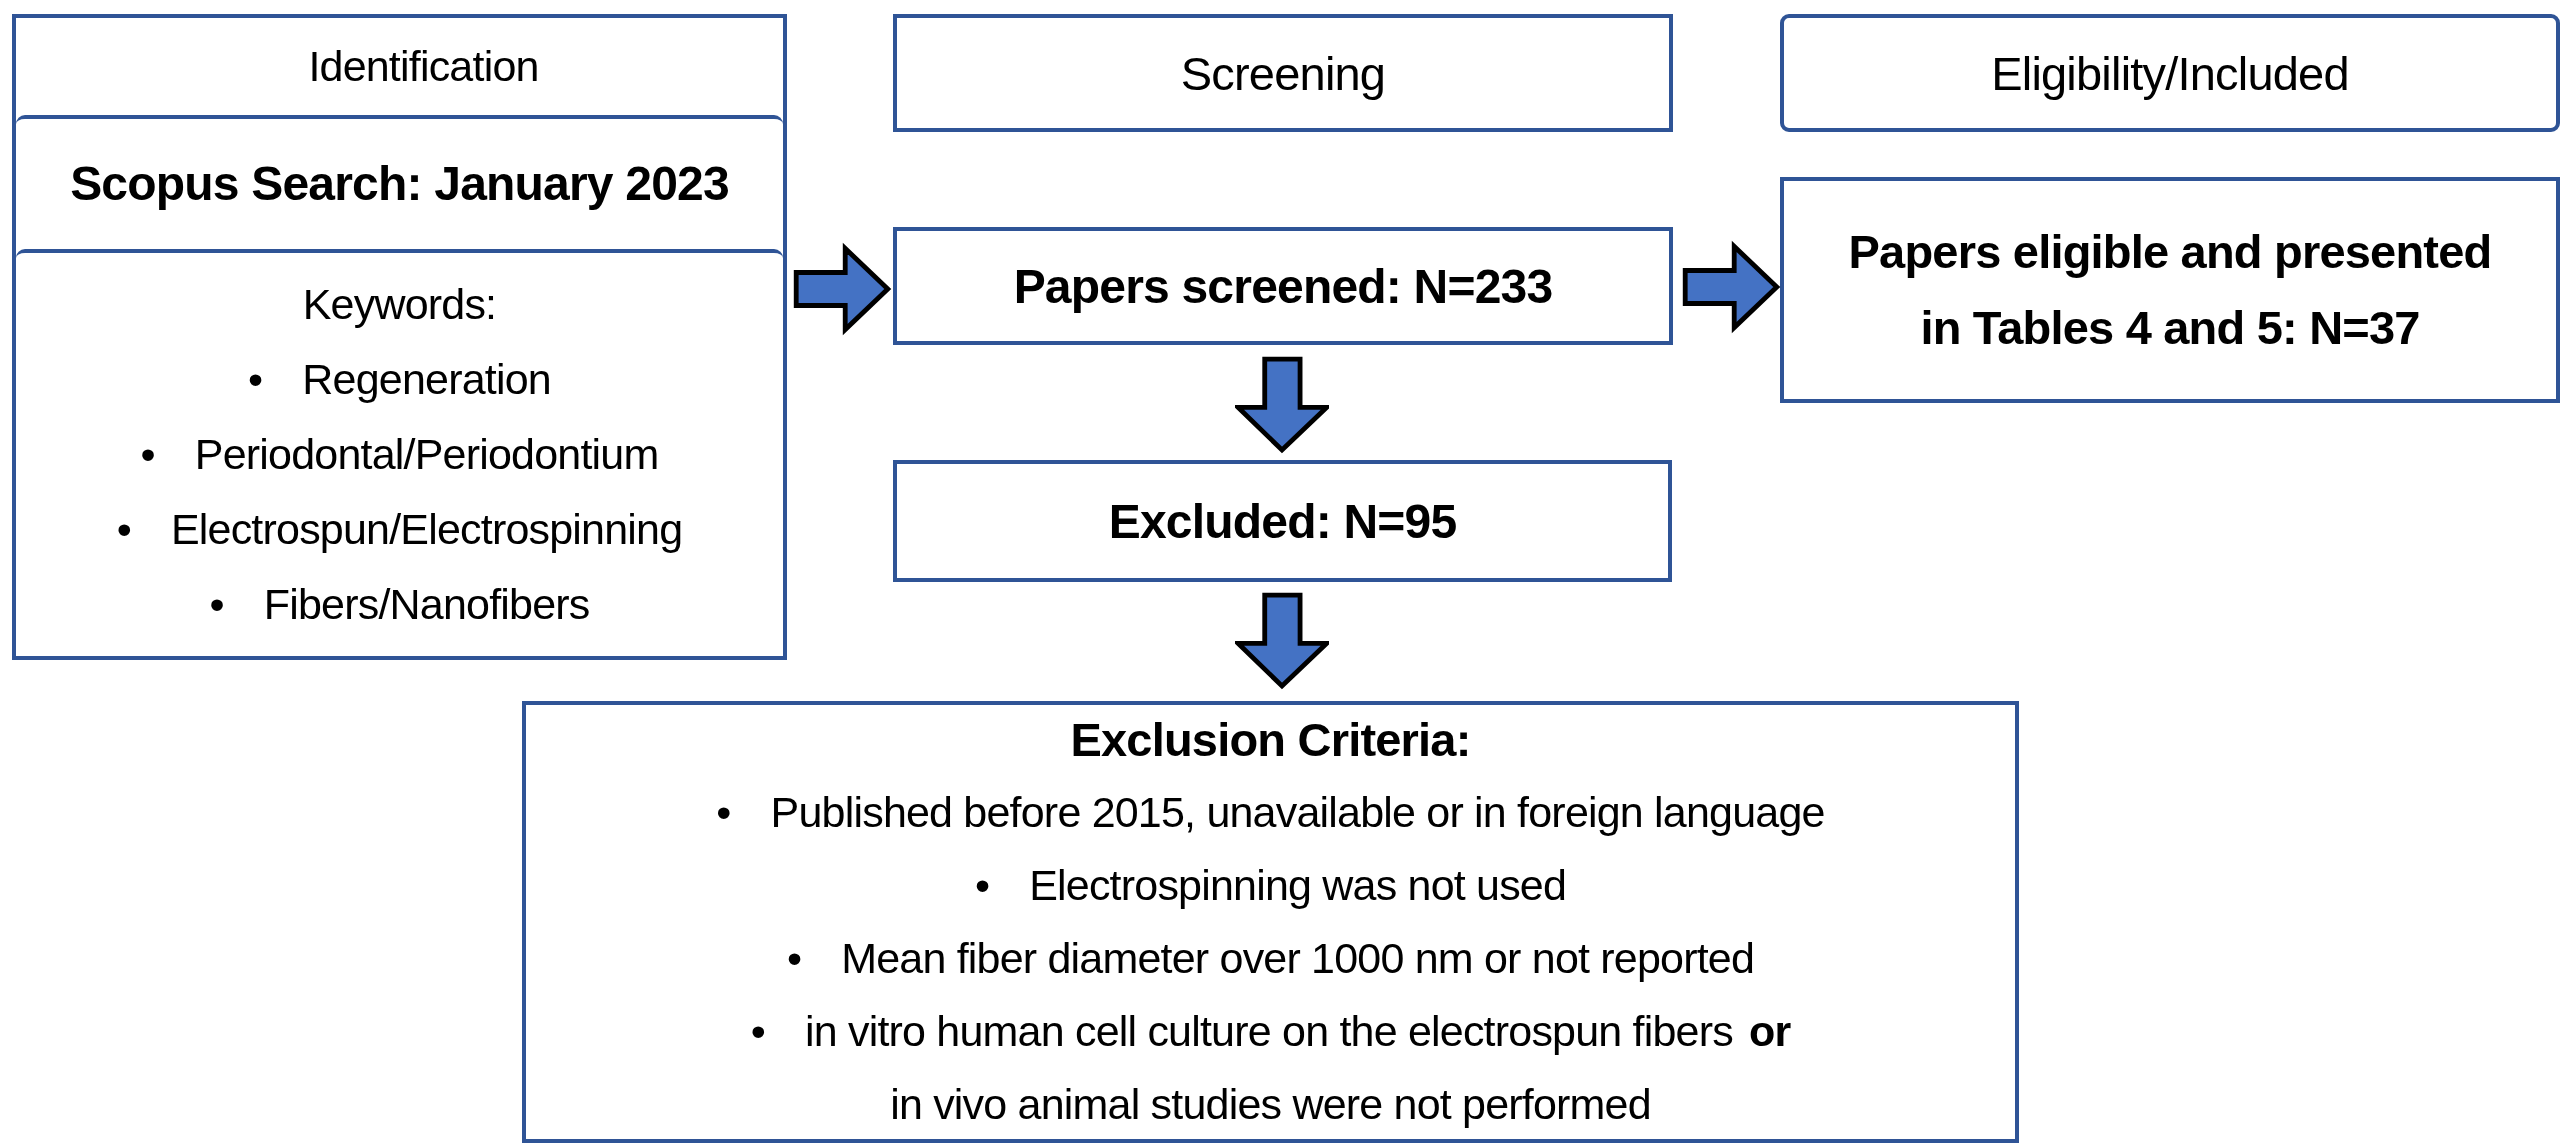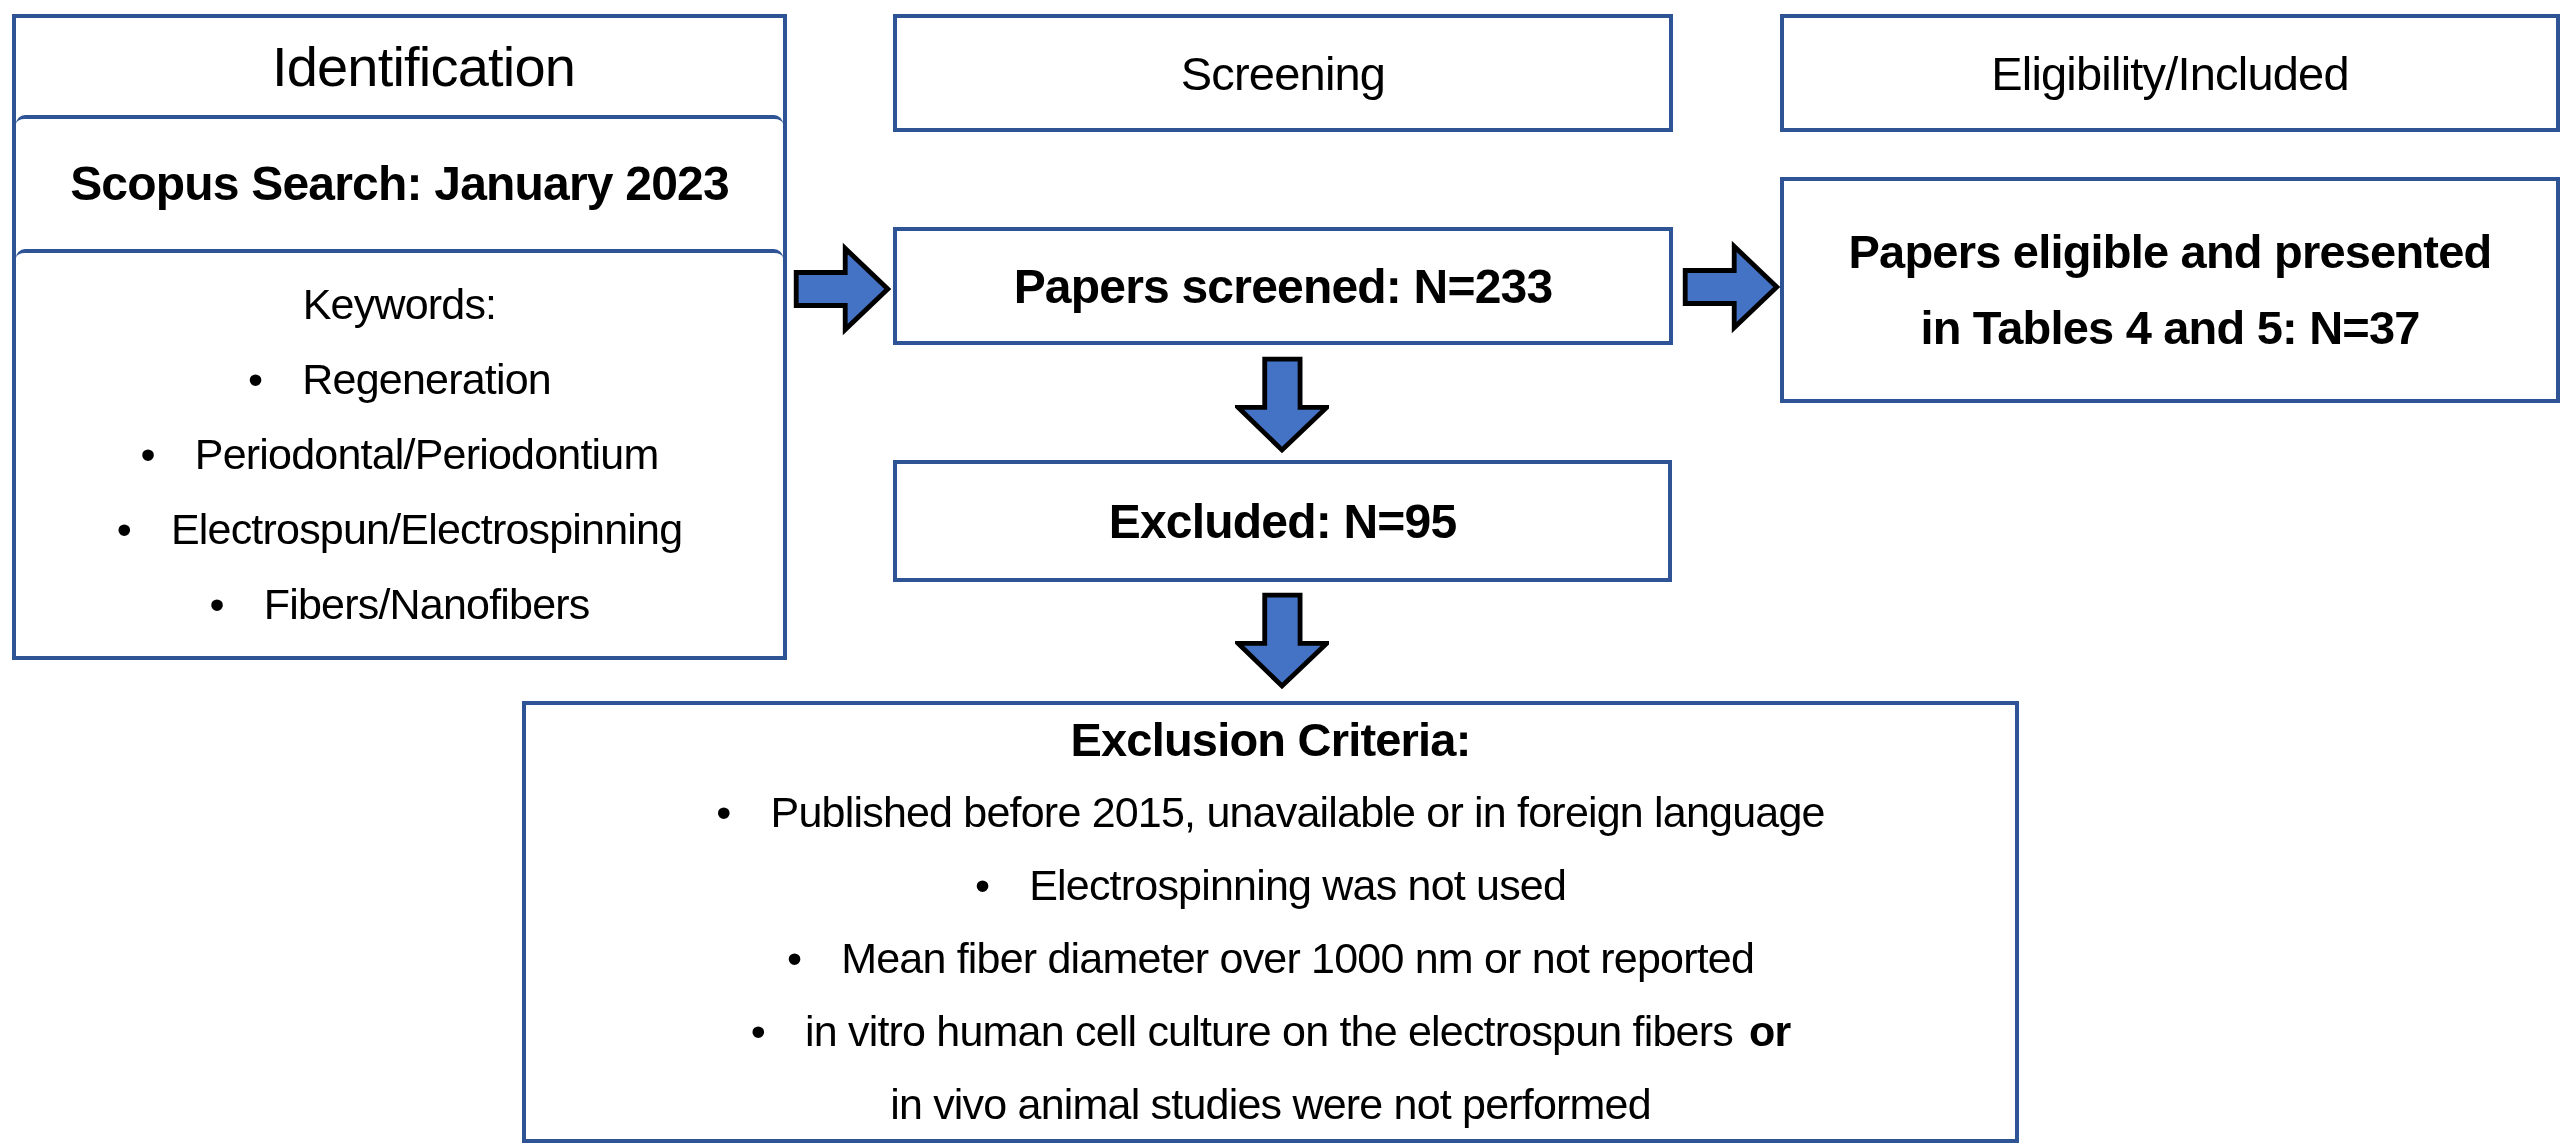--- a/index.html
+++ b/index.html
@@ -39,27 +39,27 @@
   .lc-row {
     box-sizing: border-box;
     width: 100%;
     display: flex;
     flex-direction: column;
     align-items: center;
     justify-content: center;
     text-align: center;
   }
   .lc-row + .lc-row { border-top: 4px solid #2F5496; border-radius: 9px; }
-  #lc-header  { height: 113px; font-size: 56px; padding-left: 48px; }
+  #lc-header  { height: 113px; font-size: 43px; padding-left: 48px; }
   #lc-scopus  { height: 156px; font-size: 48px; }
   #lc-keywords{ height: 476px; font-size: 43px; line-height: 75px; }
 
   
   #hdr-screening   { left: 893px; top: 14.4px; width: 780px; height: 118px; font-size: 47px; }
-  #hdr-eligibility { left: 1780px; top: 14.4px; width: 780px; height: 118px; font-size: 47px; }
+  #hdr-eligibility { left: 1780px; top: 14.4px; width: 780px; height: 118px; font-size: 47px; border-radius: 9px; }
 
   
   #box-screened { left: 893px; top: 227px; width: 780px; height: 118px; font-size: 48px; }
   #box-excluded { left: 893px; top: 460px; width: 779px; height: 122px; font-size: 48px; }
 
   
   #box-included { left: 1780px; top: 177px; width: 780px; height: 226px; font-size: 47px; line-height: 76px; }
 
   
   #box-exclusion { left: 522px; top: 701px; width: 1497px; height: 442px; font-size: 43px; line-height: 73px; }

